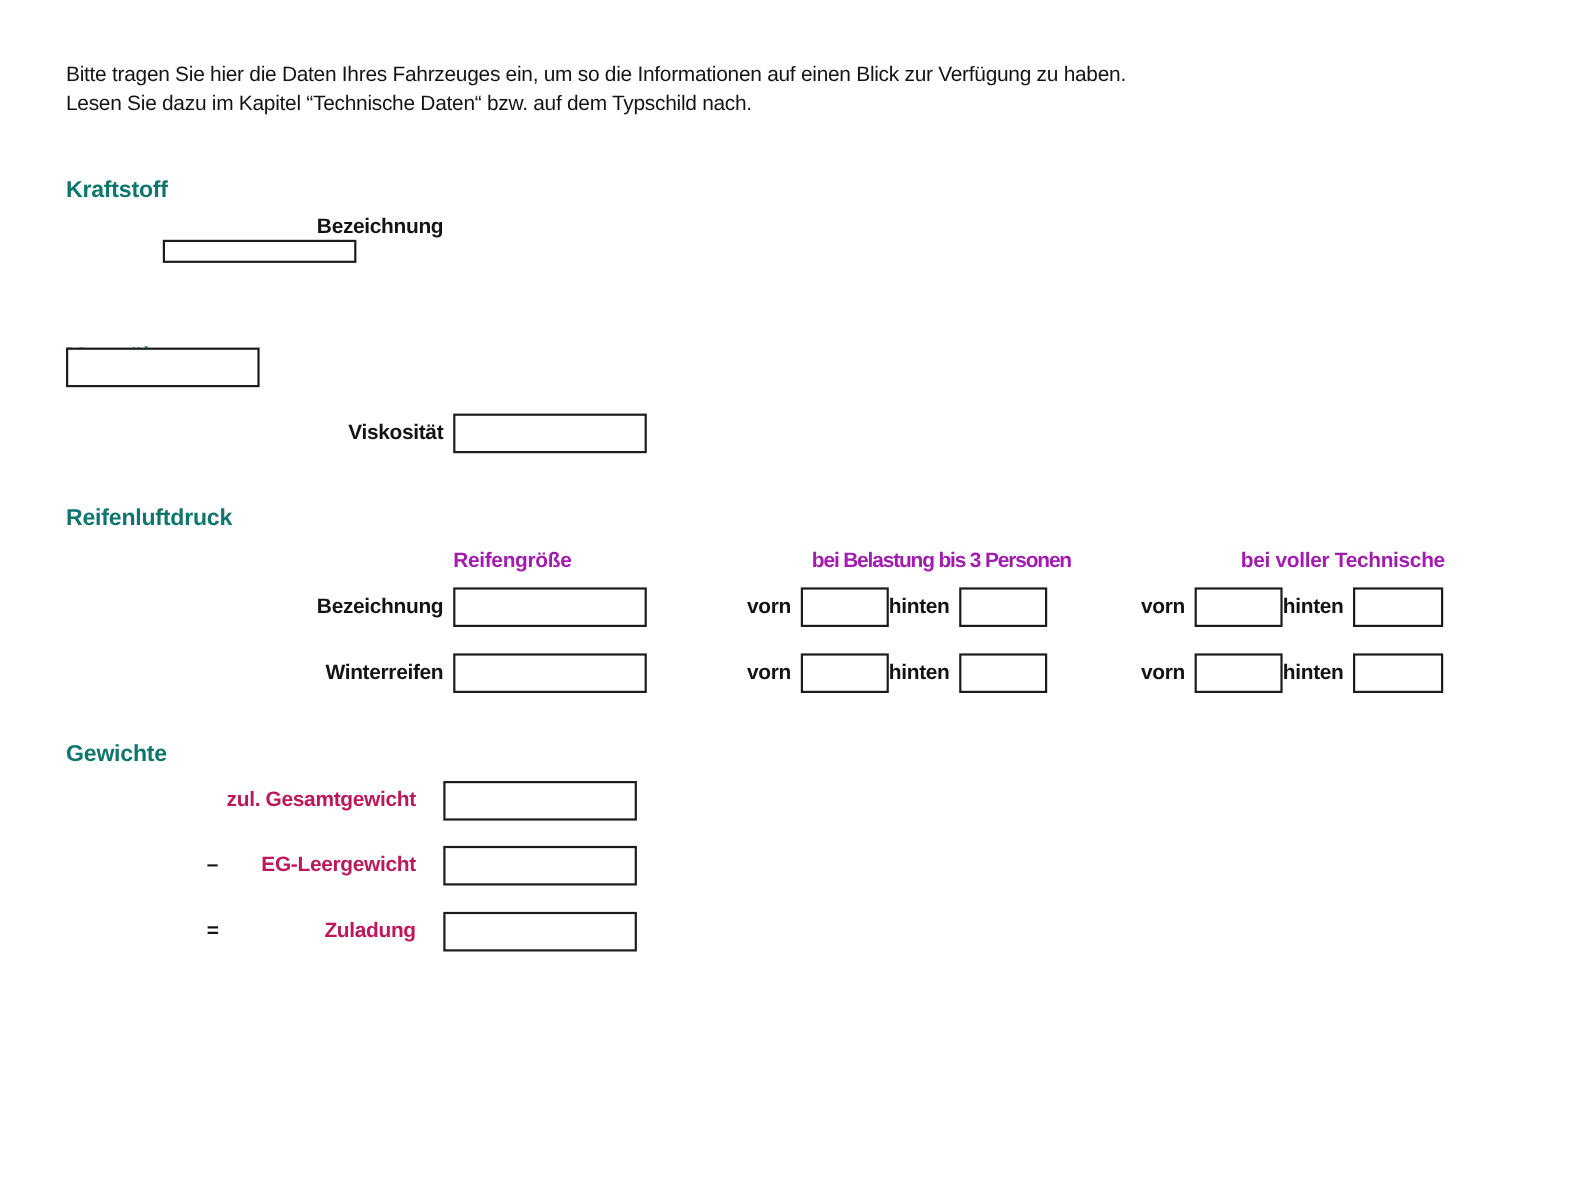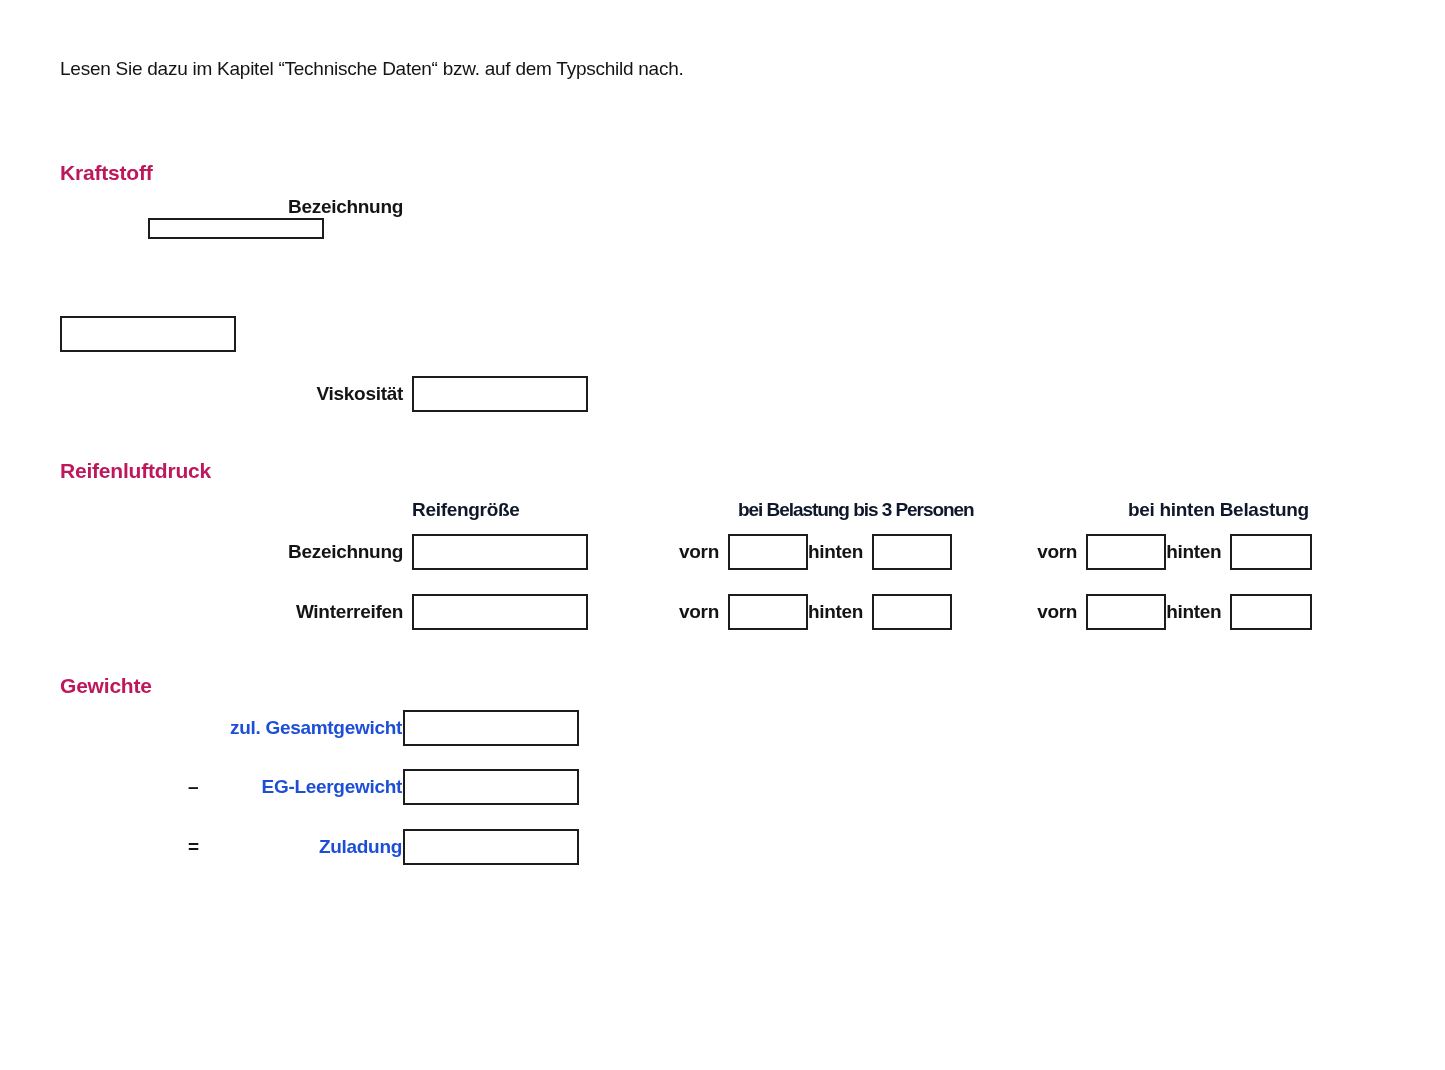--- a/index.html
+++ b/index.html
@@ -48,21 +48,21 @@
     white-space: nowrap;
   }
 
   
   .section-heading {
     position: absolute;
     left: 60px;
     font-size: 21px;
     font-weight: bold;
     letter-spacing: -0.2px;
-    color: #be185d;
+    color: #0f766e;
     white-space: nowrap;
   }
   .sh-kraftstoff      { top: 161px; }
   .sh-motoroel        { top: 280px; margin-top: 32px; }
   .sh-reifen          { top: 459px; }
   .sh-gewichte        { top: 674px; }
 
   
   .field-row {
     position: absolute;
@@ -96,21 +96,21 @@
 
   
   .row-qualitaet   { left: 60px; top: 315px; }
   .row-viskositaet { left: 60px; top: 375px; }
 
   
   .col-header {
     position: absolute;
     font-size: 19px;
     font-weight: bold;
-    color: #0f172a;
+    color: #a21caf;
     white-space: nowrap;
   }
   .ch-reifengroesse {
     left: 412px;
     top: 499px;
     letter-spacing: -0.3px;
   }
   .ch-drei-personen {
     left: 738px;
     top: 499px;
@@ -174,35 +174,36 @@
     box-sizing: border-box;
     font-size: 19px;
     font-weight: bold;
     color: #141414;
   }
   .op-spacer { visibility: hidden; }
 
   .weight-label {
     width: 198px;
     text-align: right;
-    padding-right: 1px;
+    padding-right: 25px;
     box-sizing: border-box;
     font-size: 19px;
     font-weight: bold;
     letter-spacing: -0.3px;
-    color: #1d4ed8;
+    color: #be185d;
     white-space: nowrap;
   }
 </style>
 </head>
 <body>
 
 <div class="page">
 
   <div class="intro">
+    <div class="intro-line">Bitte tragen Sie hier die Daten Ihres Fahrzeuges ein, um so die Informationen auf einen Blick zur Verfügung zu haben.</div>
     <div class="intro-line">Lesen Sie dazu im Kapitel “Technische Daten“ bzw. auf dem Typschild nach.</div>
   </div>
 
   <div class="section-heading sh-kraftstoff">Kraftstoff</div>
 
   <div class="field-row row-bezeichnung">
     <span class="field-label label-wide">Bezeichnung</span>
     <input class="input-box box-wide" type="text" value="" style="">
   </div>
 
@@ -214,21 +215,21 @@
 
   <div class="field-row row-viskositaet">
     <span class="field-label label-wide">Viskosität</span>
     <input class="input-box box-wide" type="text" value="" style="">
   </div>
 
   <div class="section-heading sh-reifen">Reifenluftdruck</div>
 
   <div class="col-header ch-reifengroesse">Reifengröße</div>
   <div class="col-header ch-drei-personen">bei Belastung bis 3 Personen</div>
-  <div class="col-header ch-voll">bei hinten Belastung</div>
+  <div class="col-header ch-voll">bei voller Technische</div>
 
   <div class="tyre-row tyre-row-sommer">
     <span class="tyre-name">Bezeichnung</span>
     <input class="input-box box-wide" type="text" value="" style="">
 
     <span class="axle-label gap-to-vorn-1">vorn</span>
     <input class="input-box box-small gap-label-box" type="text" value="" style="">
 
     <span class="axle-label gap-box-hinten">hinten</span>
     <input class="input-box box-small gap-label-box" type="text" value="" style="">

